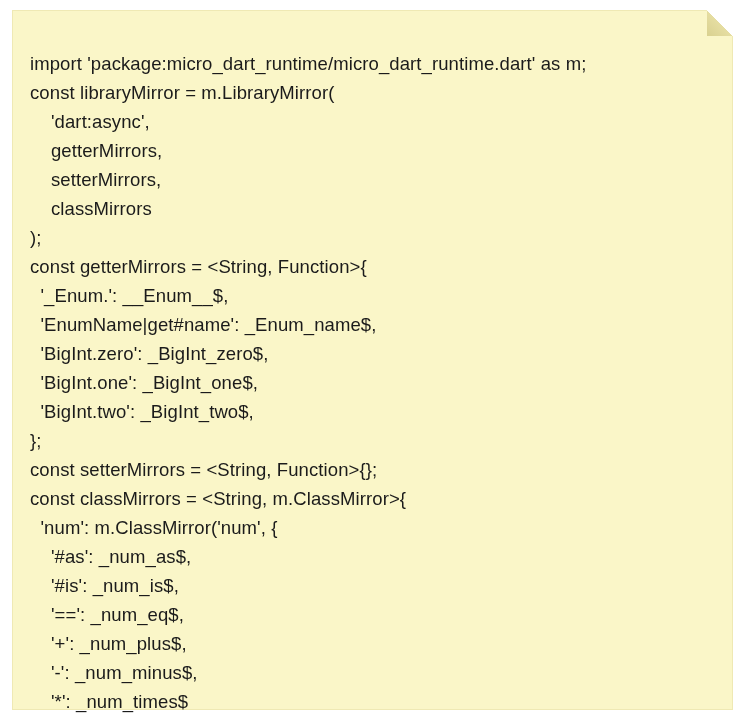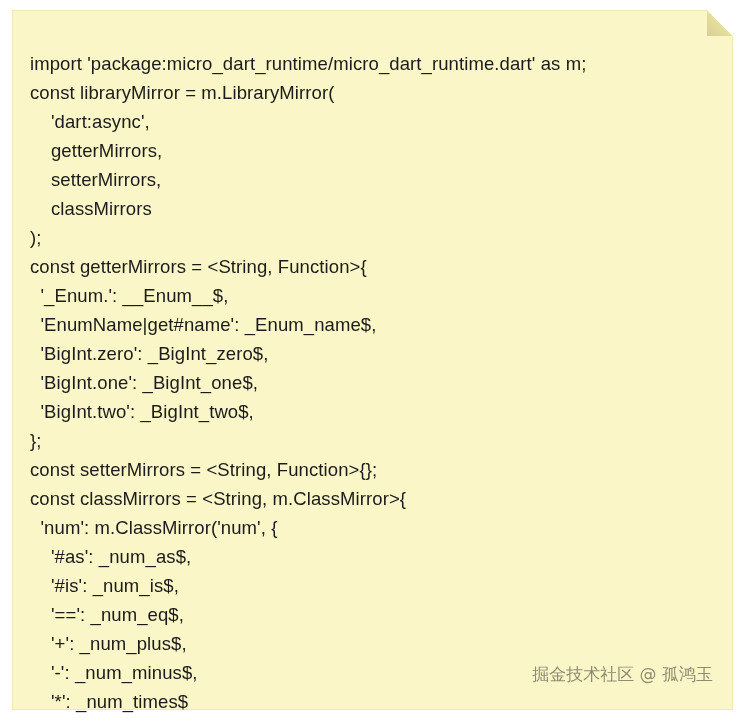--- a/index.html
+++ b/index.html
@@ -86,15 +86,14 @@
 const classMirrors = &lt;String, m.ClassMirror&gt;{
   'num': m.ClassMirror('num', {
     '#as': _num_as$,
     '#is': _num_is$,
     '==': _num_eq$,
     '+': _num_plus$,
     '-': _num_minus$,
     '*': _num_times$
   }, {})
 };</pre>
-    <div class="watermark">掘金技术社区 @ 孤鸿玉</div>
   </div>
 </div>
 
 </body></html>

